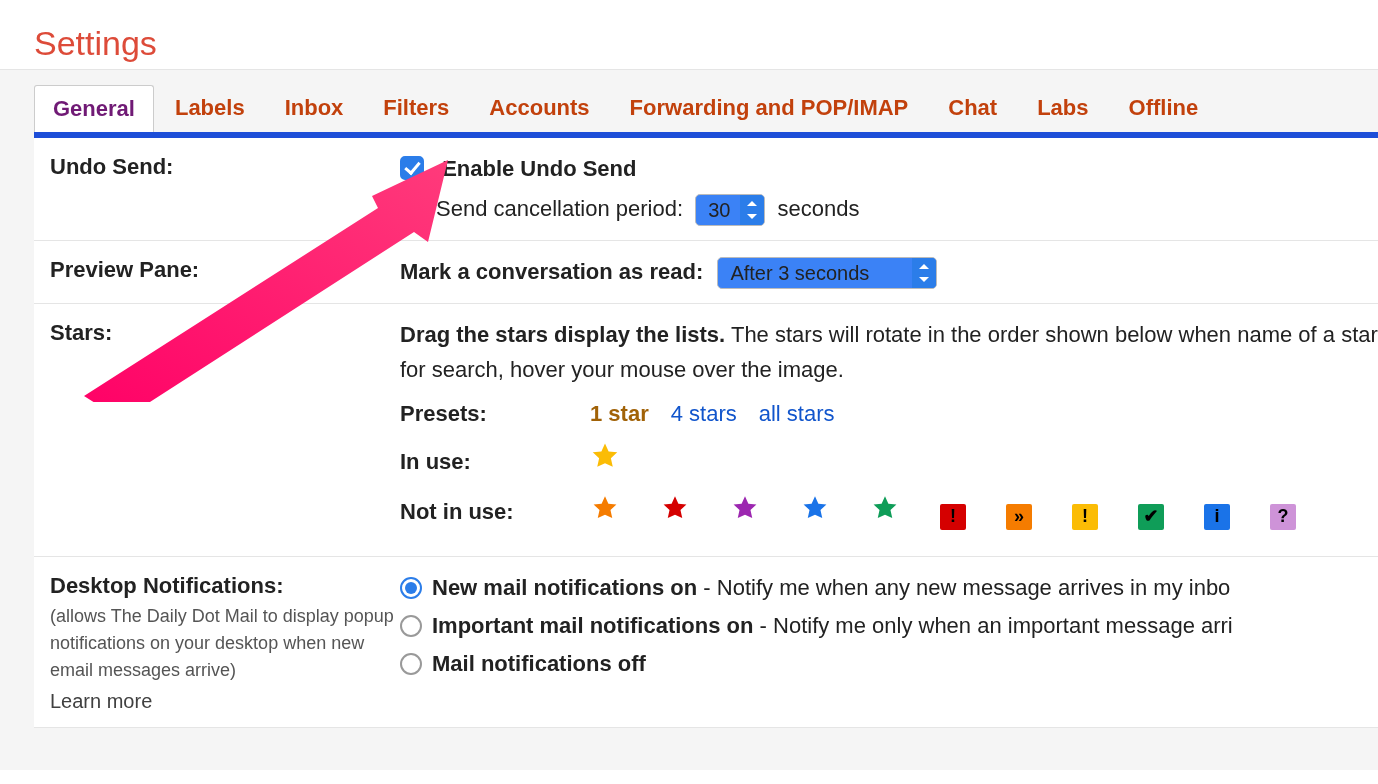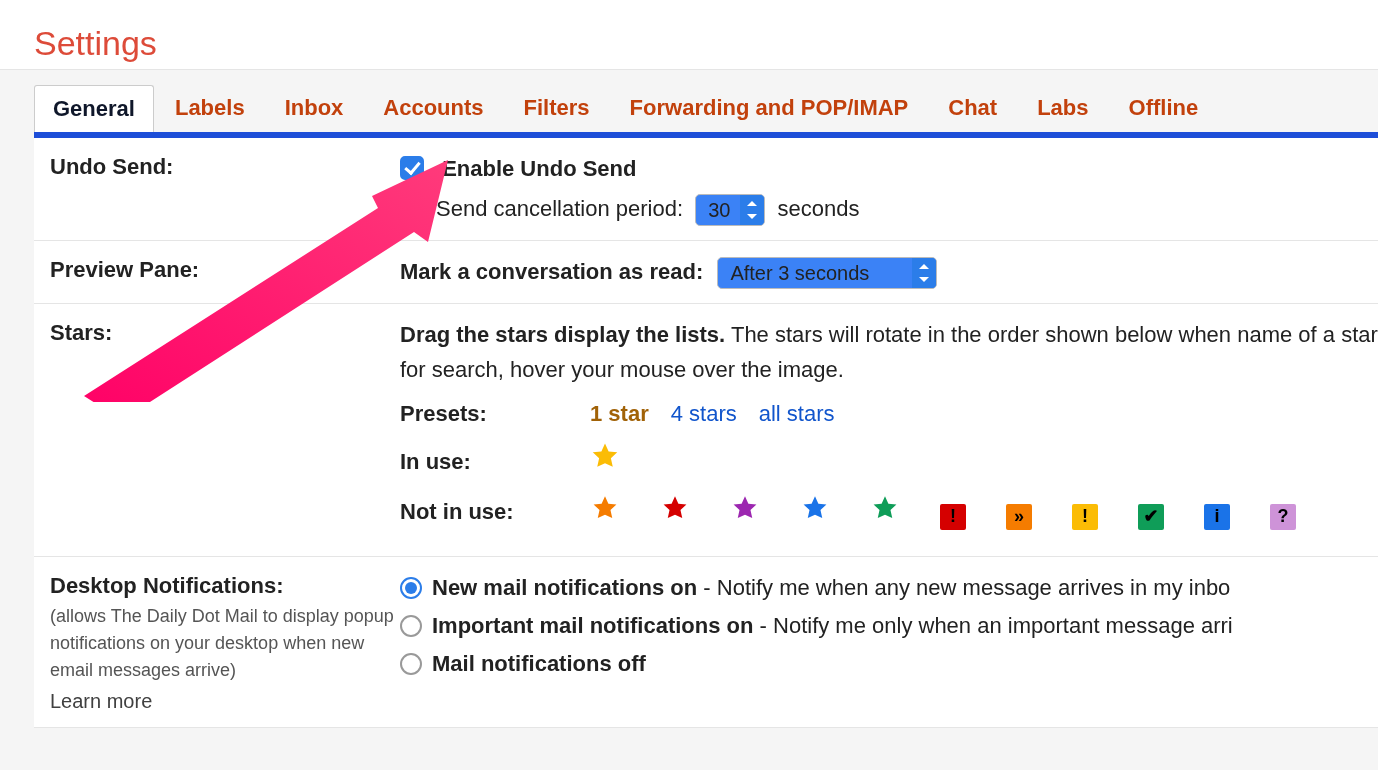--- a/index.html
+++ b/index.html
@@ -33,21 +33,21 @@
     padding: 10px 18px 10px 18px;
     font-size: 22px;
     font-weight: 700;
     color: #c2410c;
     cursor: pointer;
     border: 1px solid transparent;
     margin-right: 2px;
     white-space: nowrap;
   }
   .tab.active {
-    color: #0f172a;
+    color: #701a75;
     background: #fff;
     border: 1px solid #ccc;
     border-bottom: 1px solid #fff;
     border-radius: 3px 3px 0 0;
     position: relative;
     top: 1px;
   }
   .settings-body {
     background: #fff;
     border-top: 6px solid #1d4ed8;
@@ -188,22 +188,22 @@
 <body>
 
 <div class="page-title">Settings</div>
 
 <div class="content-area">
 
   <div class="tabs" id="tabs">
       <div class="tab active">General</div>
       <div class="tab">Labels</div>
       <div class="tab">Inbox</div>
+      <div class="tab">Filters</div>
       <div class="tab">Accounts</div>
-      <div class="tab">Filters</div>
       <div class="tab">Forwarding and POP/IMAP</div>
       <div class="tab">Chat</div>
       <div class="tab">Labs</div>
       <div class="tab">Offline</div>
     </div>
 
   <div class="settings-body" style="position:relative;">
 
     <svg class="arrow-annot" viewBox="0 0 370 250">
       <defs>

